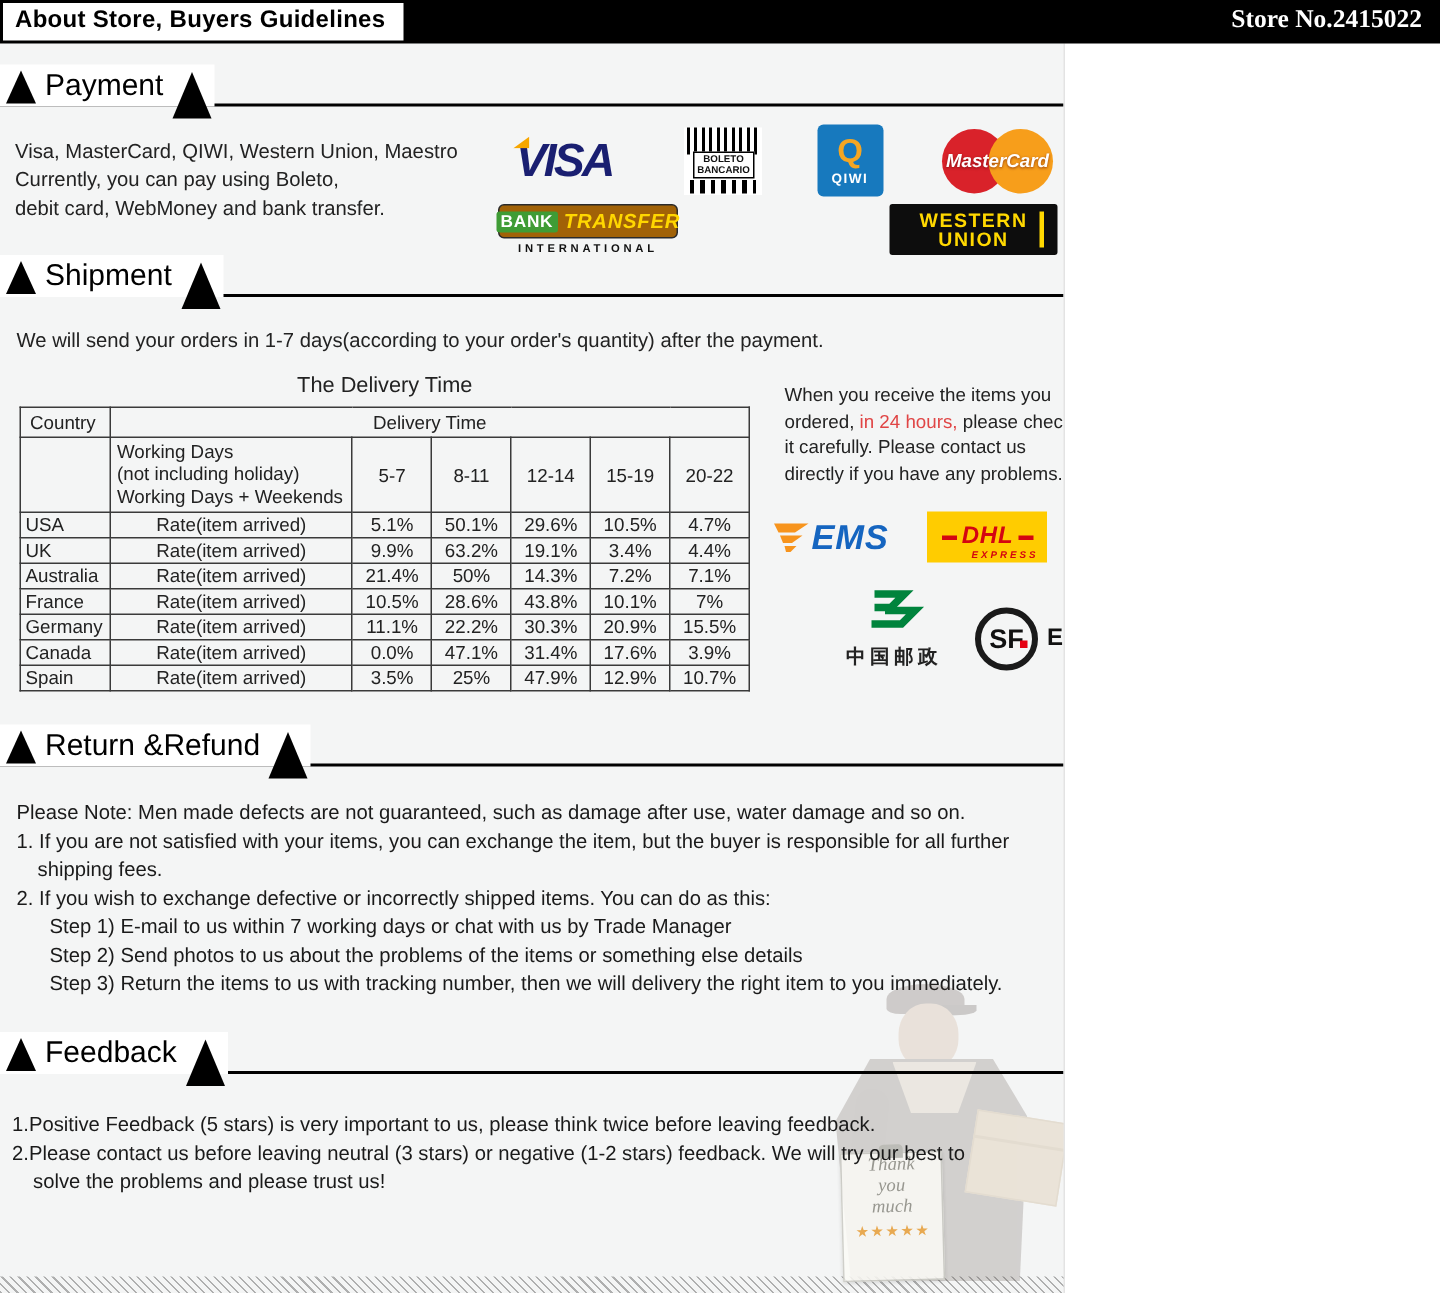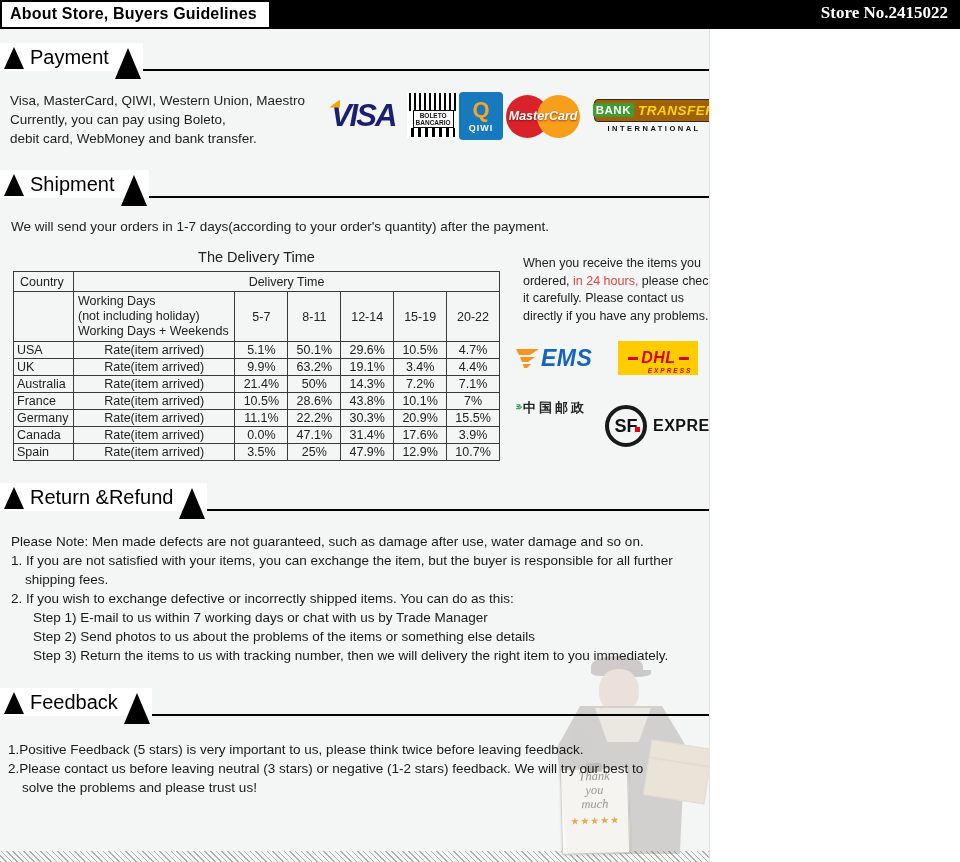--- a/index.html
+++ b/index.html
@@ -19,21 +19,21 @@
   .sec-line { position:absolute; left:0; right:0; top:26px; height:2px; background:#000; }
   .sec-label-wrap { position:absolute; left:0; top:0; background:#fff; display:flex; align-items:flex-end; height:28px; padding:0 2px 0 4px; z-index:2; }
   .tri-small { width:0; height:0; border-left:10px solid transparent; border-right:10px solid transparent; border-bottom:22px solid #000; margin:0 4px 2px 0; }
   .sec-label { font-size:20px; color:#000; padding:0 4px 2px 2px; white-space:nowrap; }
   .tri-big { width:0; height:0; border-left:13px solid transparent; border-right:13px solid transparent; border-bottom:31px solid #000; position:relative; top:8px; margin-left:2px; }
 
   
   .pay-row { position:absolute; top:52px; left:10px; right:4px; display:flex; }
   .pay-text { width:308px; font-size:13.5px; line-height:19px; padding-top:10px; color:#222; }
   .pay-text div { white-space:nowrap; }
-  .pay-logos { flex:1; display:flex; flex-direction:row; gap:11px; padding-left:14px; padding-top:2px; }
+  .pay-logos { flex:1; display:flex; flex-direction:column; gap:5px; padding-left:14px; padding-top:2px; }
   .pay-logo-line { display:flex; align-items:center; justify-content:space-between; }
 
   .logo-visa { position:relative; width:88px; height:38px; display:flex; align-items:center; justify-content:center; }
   .visa-text { font-size:31px; font-weight:900; font-style:italic; color:#1a1f71; letter-spacing:-2px; }
   .visa-flag { position:absolute; left:10px; top:3px; width:11px; height:8px; background:#f7a600; clip-path:polygon(0 100%, 100% 0, 100% 100%); }
 
   .logo-boleto { width:52px; height:45px; background:#fff; position:relative; display:flex; align-items:center; justify-content:center; }
   .logo-boleto::before { content:""; position:absolute; left:2px; right:2px; top:0; height:18px; background:repeating-linear-gradient(90deg,#000 0 2px, transparent 2px 5px); }
   .logo-boleto::after { content:""; position:absolute; left:4px; right:4px; bottom:1px; height:9px; background:repeating-linear-gradient(90deg,#000 0 3px, transparent 3px 7px); }
   .boleto-label { position:relative; z-index:1; background:#fff; border:1px solid #000; font-size:6.5px; font-weight:bold; line-height:7px; text-align:center; padding:1px 2px; margin-top:6px; }
@@ -82,21 +82,21 @@
   .carriers-r1 { display:flex; align-items:center; gap:26px; margin-top:16px; }
   .carriers-r2 { display:flex; align-items:flex-start; gap:18px; margin-top:12px; }
 
   .logo-ems { display:flex; align-items:center; }
   .ems-text { color:#1565c0; font-weight:900; font-style:italic; font-size:23px; letter-spacing:0.5px; }
   .logo-dhl { width:80px; background:#ffcc00; border-radius:0; padding:8px 4px 1px; }
   .dhl-row { display:flex; align-items:center; justify-content:center; gap:3px; }
   .dhl-dash { width:10px; height:3px; background:#d40511; }
   .dhl-text { color:#d40511; font-weight:900; font-style:italic; font-size:16px; letter-spacing:0.5px; }
   .dhl-express { text-align:right; color:#d40511; font-style:italic; font-size:6.5px; font-weight:bold; letter-spacing:2px; padding-right:2px; }
-  .logo-cnpost { display:flex; flex-direction:row; align-items:center; width:72px; }
+  .logo-cnpost { display:flex; flex-direction:column; align-items:center; width:72px;margin-left:45px; }
   .cnpost-text { font-size:13px; font-weight:bold; color:#222; letter-spacing:3px; margin-top:2px; white-space:nowrap; }
   .logo-sf { display:flex; align-items:center; margin-top:18px; }
   .sf-ring { width:42px; height:42px; border:4px solid #1a1a1a; border-radius:50%; display:flex; align-items:center; justify-content:center; font-weight:900; font-size:18px; color:#111; position:relative; background:transparent; }
   .sf-dot { position:absolute; right:3px; top:18px; width:5px; height:5px; background:#e60012; }
   .sf-express { font-weight:700; font-size:16px; color:#111; margin-left:6px; letter-spacing:0.5px; }
 
   
   .rr-text { position:absolute; top:503px; left:11px; font-size:13.5px; line-height:19px; color:#1a1a1a; }
   .fb-text { position:absolute; top:711px; left:8px; font-size:13.5px; line-height:19px; color:#1a1a1a; z-index:2; }
   .tline { white-space:nowrap; }
@@ -171,20 +171,27 @@
         </div>
       </div>
       <div class="pay-logo-line">
         <div class="logo-bt">
           <div class="bt-box">
             <span class="bt-bank">BANK</span>
             <span class="bt-transfer">TRANSFER</span>
           </div>
           <div class="bt-intl">INTERNATIONAL</div>
         </div>
+        <div class="logo-wu">
+          <div class="wu-lines">
+            <div>WESTERN</div>
+            <div>UNION</div>
+          </div>
+          <span class="wu-bar"></span>
+        </div>
       </div>
     </div>
   </div>
 
   <div class="sec-header" style="top:141px">
     <div class="sec-line"></div>
     <div class="sec-label-wrap">
       <span class="tri-small"></span>
       <span class="sec-label">Shipment</span>
       <span class="tri-big"></span>

